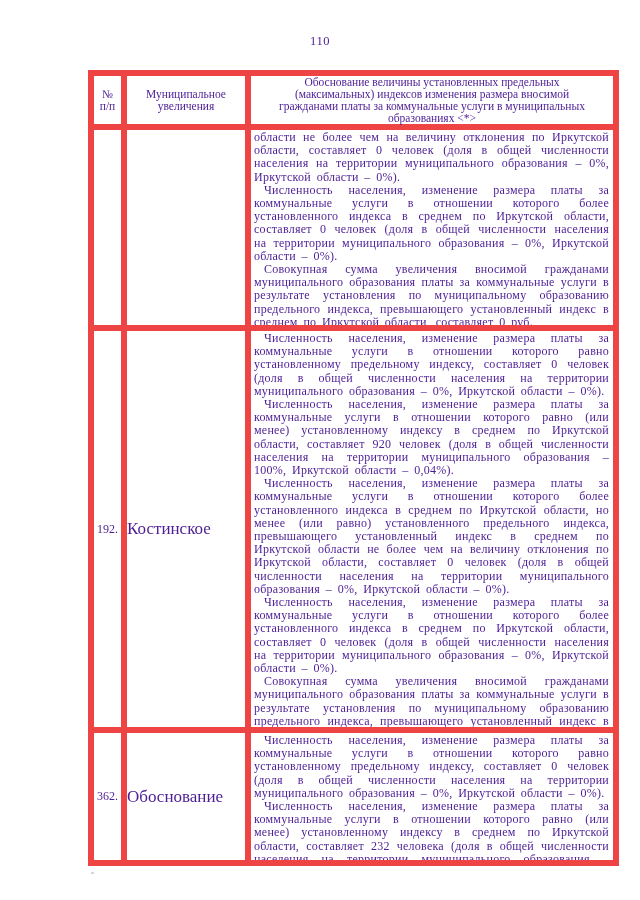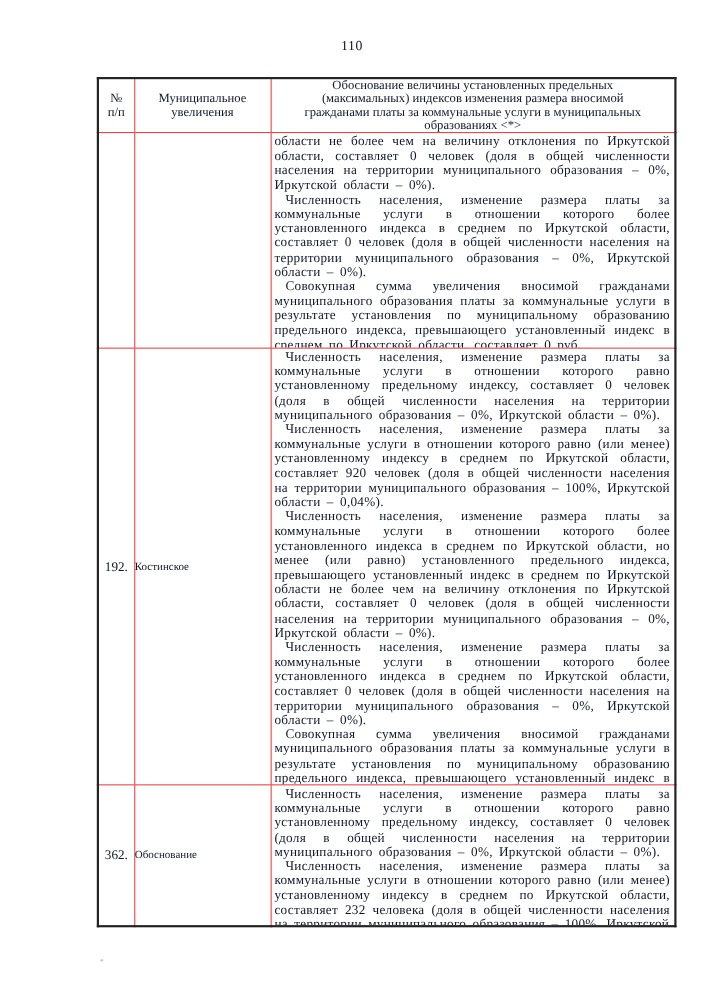--- a/index.html
+++ b/index.html
@@ -2,21 +2,21 @@
 <html><head>
 <meta charset="utf-8">
 <style>
   html, body { margin: 0; padding: 0; background: #e8e8e8; }
   .page {
     position: relative;
     width: 640px;
     height: 900px;
     background: #ffffff;
     font-family: "Liberation Serif", serif;
-    color: #0f172a;
+    color: #4c1d95;
     overflow: hidden;
     margin: 0 auto;
   }
   .page-number {
     position: absolute;
     top: 34px;
     left: 0;
     width: 640px;
     text-align: center;
     font-size: 12.5px;
@@ -25,42 +25,42 @@
   table.doc {
     position: absolute;
     left: 88px;
     top: 70px;
     width: 525px;
     border-collapse: collapse;
     table-layout: fixed;
     border: 2px solid #242424;
   }
   table.doc td, table.doc th {
-    border: 1px solid #ef4444;
+    border: 6px solid #ef4444;
     padding: 0;
     font-weight: normal;
     vertical-align: middle;
   }
   th.hdr {
     font-size: 11.5px;
     line-height: 12px;
     text-align: center;
     white-space: pre-line;
     padding: 2px 2px;
     height: 44px;
     vertical-align: middle;
   }
   td.num-cell {
     text-align: center;
     font-size: 12px;
     vertical-align: middle;
     margin-left: 43px;
   }
   td.muni-cell {
-    font-size: 10px;
+    font-size: 17px;
     padding-left: 9px;
     vertical-align: middle;
   }
   td.just-cell { vertical-align: top; }
   .cell-text {
     font-size: 12px;
     line-height: 13.2px;
     text-align: justify;
     letter-spacing: 0.25px;
     word-spacing: 2.5px;

